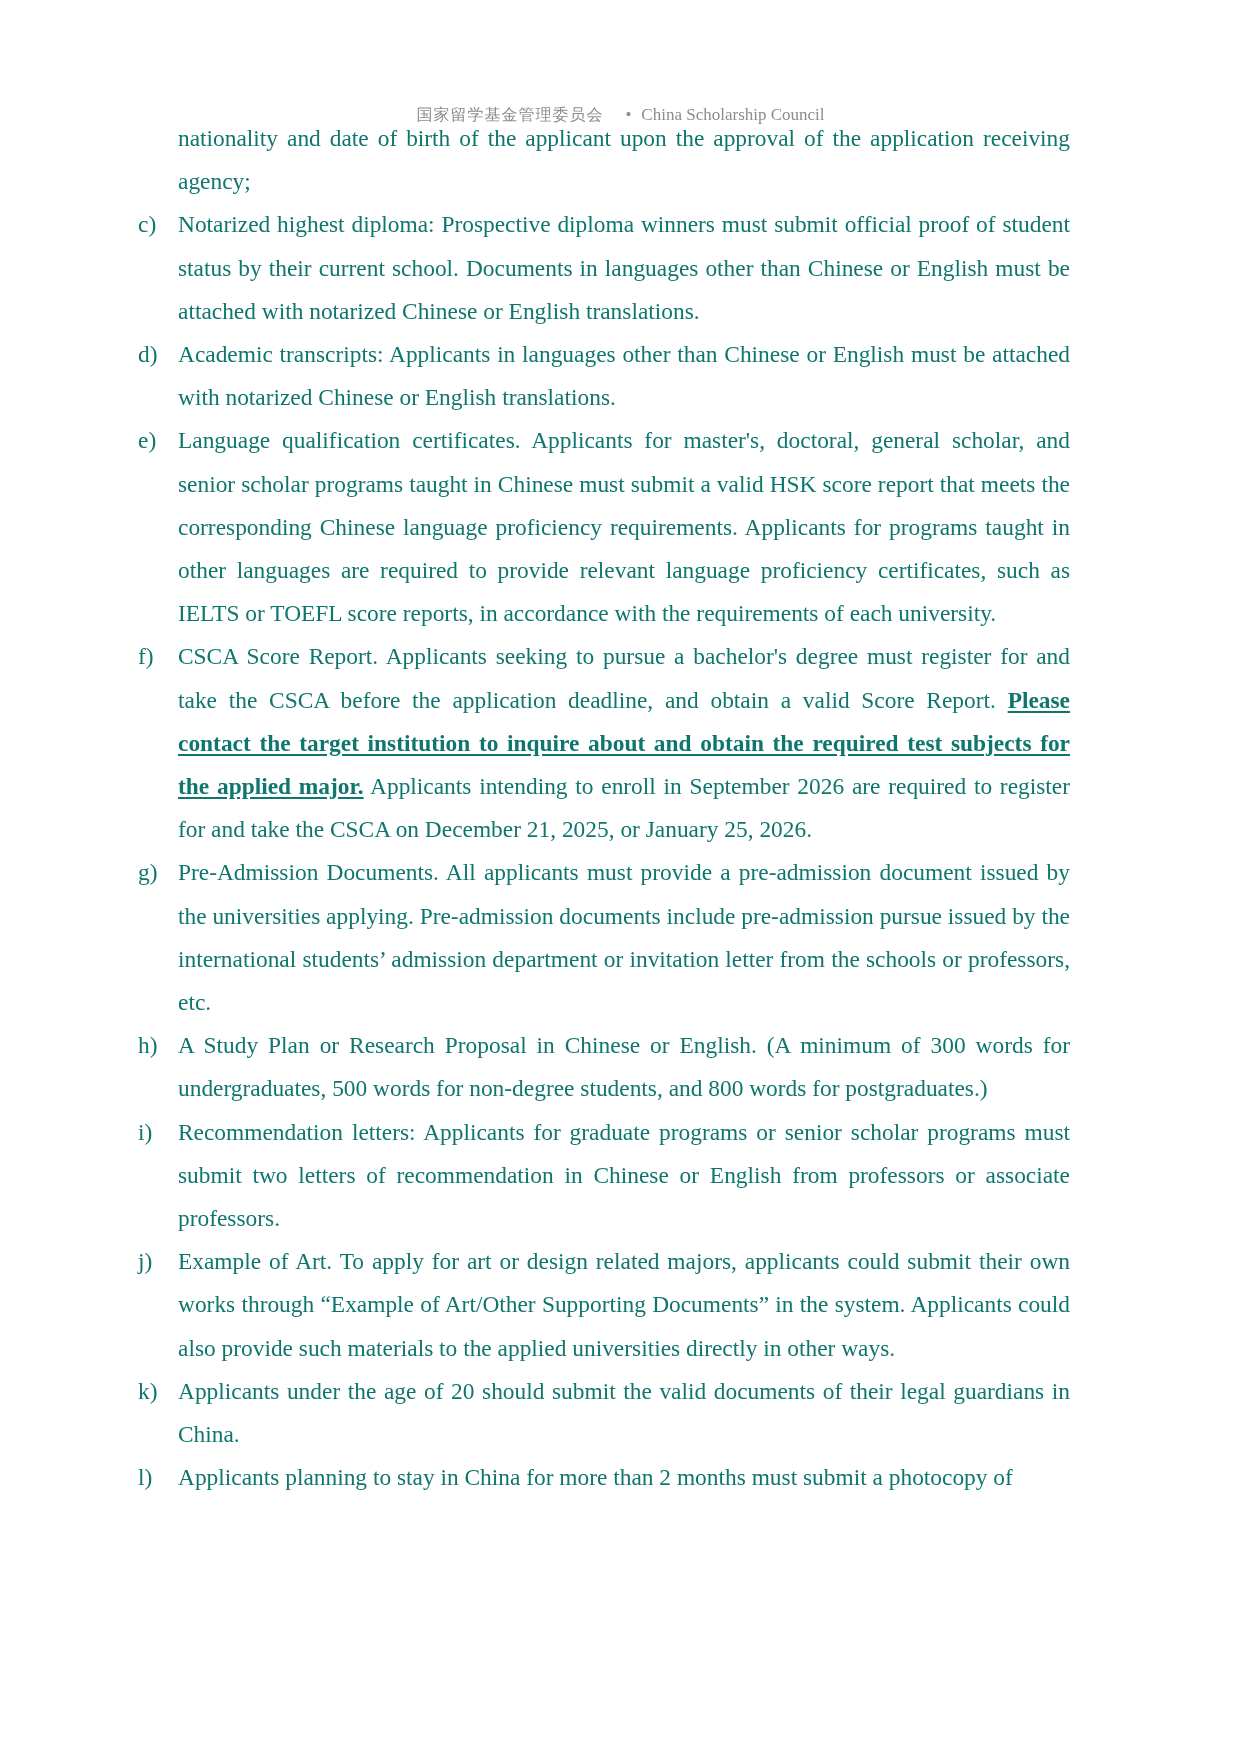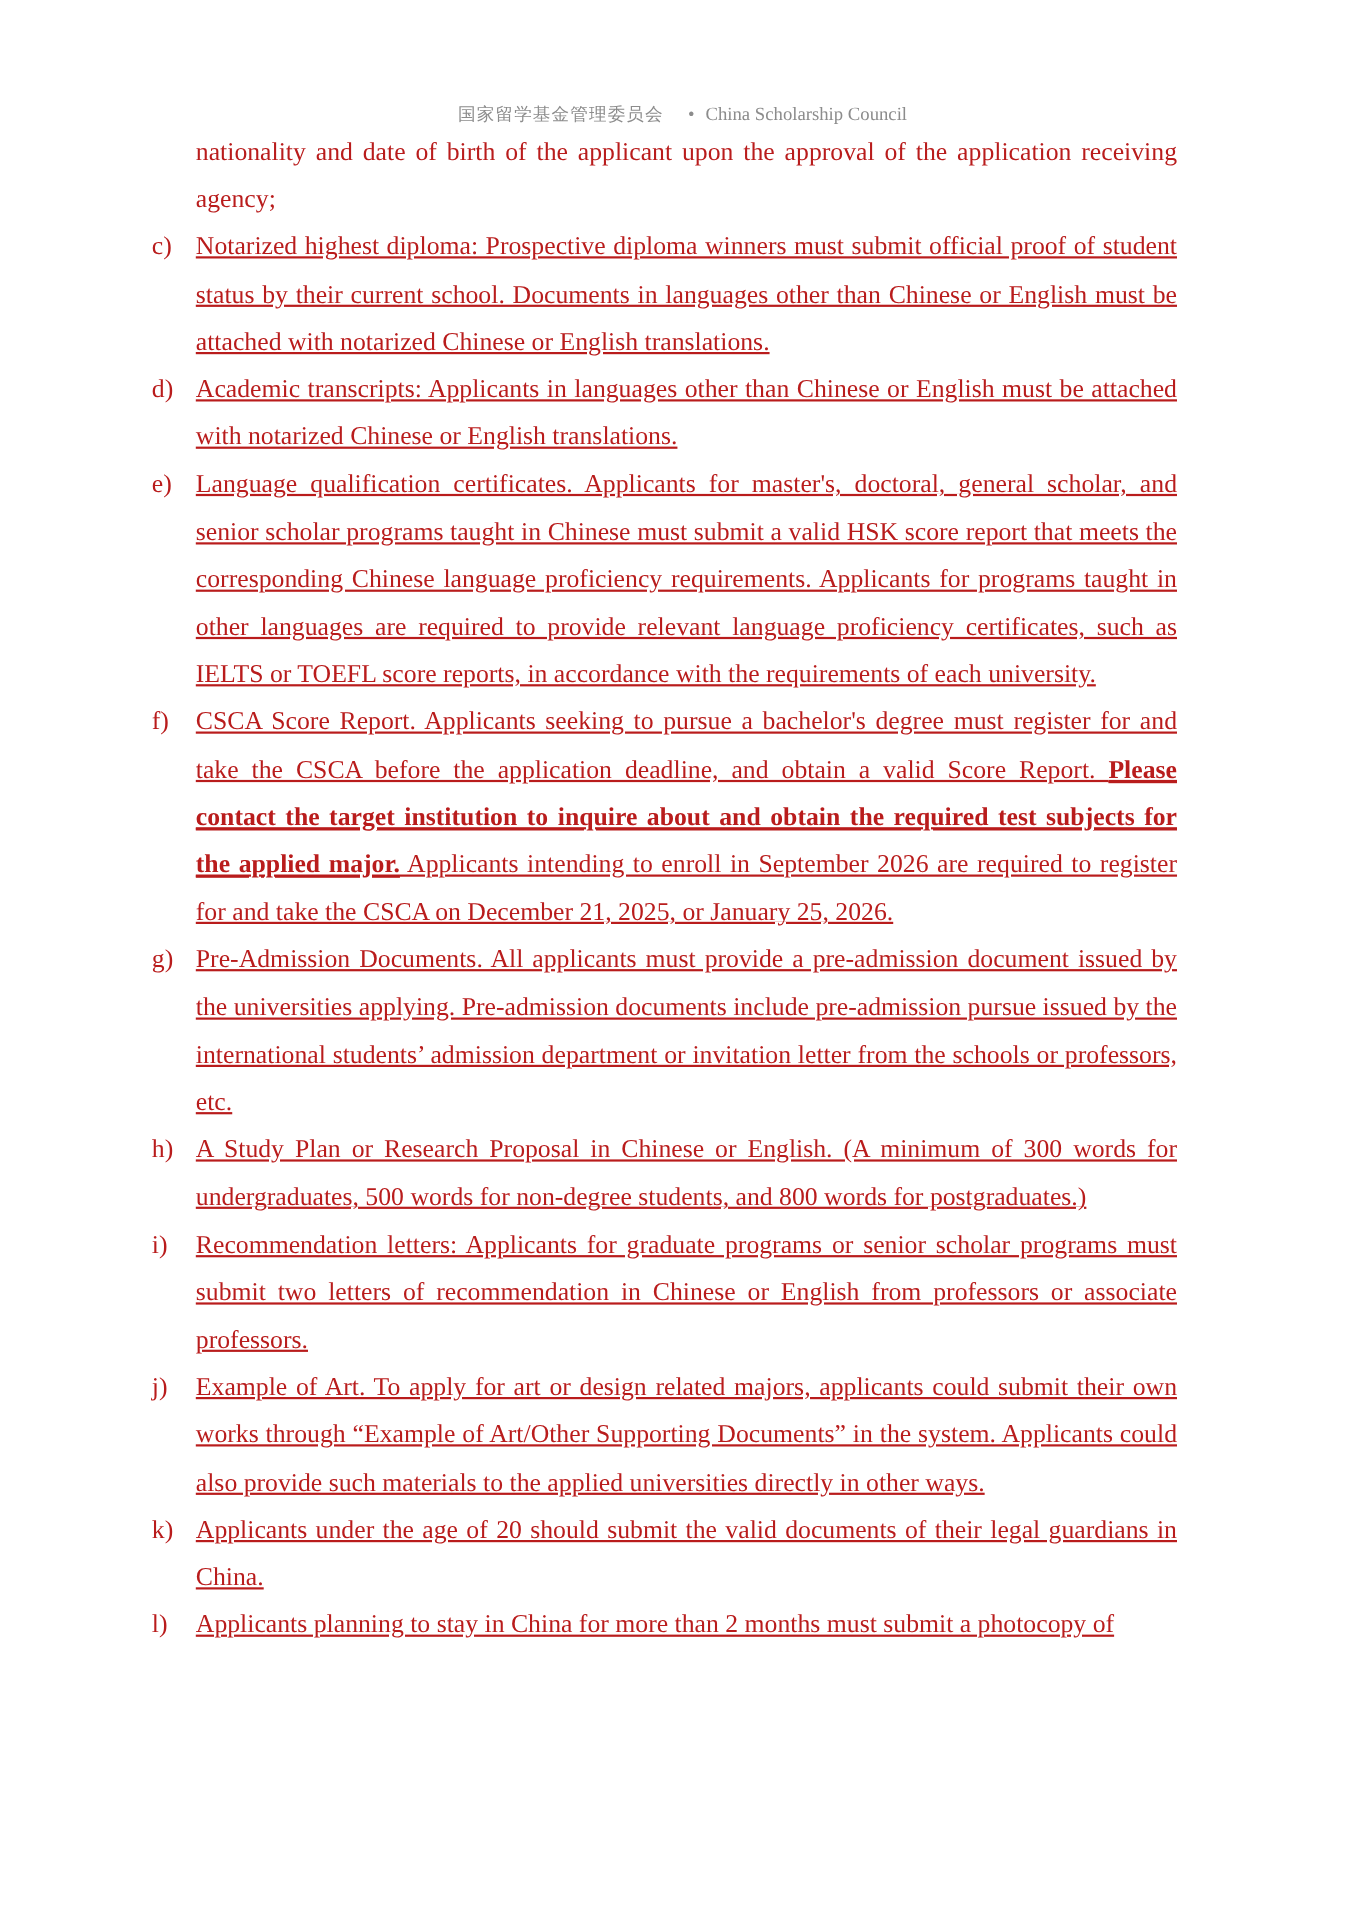--- a/index.html
+++ b/index.html
@@ -1,31 +1,31 @@
 <!DOCTYPE html>
 <html><head>
 <meta charset="utf-8">
 <style>
   html, body { margin: 0; padding: 0; background: #ffffff; }
   body { width: 1241px; height: 1755px; position: relative; overflow: hidden; }
   .header {
-    position: absolute; top: 94px; left: 0; width: 1241px; text-align: center;
+    position: absolute; top: 105px; left: 0; width: 1241px; text-align: center;
     font-family: "Liberation Serif", serif; font-size: 17px; color: #8c8c8c;
   }
   .header .cn { font-family: "DejaVu Sans", sans-serif; font-size: 16px; letter-spacing: 1px; }
   .header .sep { margin: 0 10px 0 22px; }
   .content {
     position: absolute; top: 117px; left: 138px; width: 932px;
-    font-family: "Liberation Serif", serif; font-size: 23.4px; color: #b91c1c;
+    font-family: "Liberation Serif", serif; font-size: 23.4px; color: #0f766e;
     line-height: 43.2px;
   }
   .cont { padding-left: 40px; text-align: justify; }
   .item { display: flex; }
   .item .lbl { width: 40px; flex: 0 0 40px; }
-  .item .txt { flex: 1; text-align: justify; text-decoration: underline; }
+  .item .txt { flex: 1; text-align: justify; }
   .bu { font-weight: bold; text-decoration: underline; text-underline-offset: 3px; }
 </style>
 </head>
 <body>
 
 <div class="header">
   <span class="cn">国家留学基金管理委员会</span><span class="sep">•</span><span>China Scholarship Council</span>
 </div>
 
 <div class="content">

